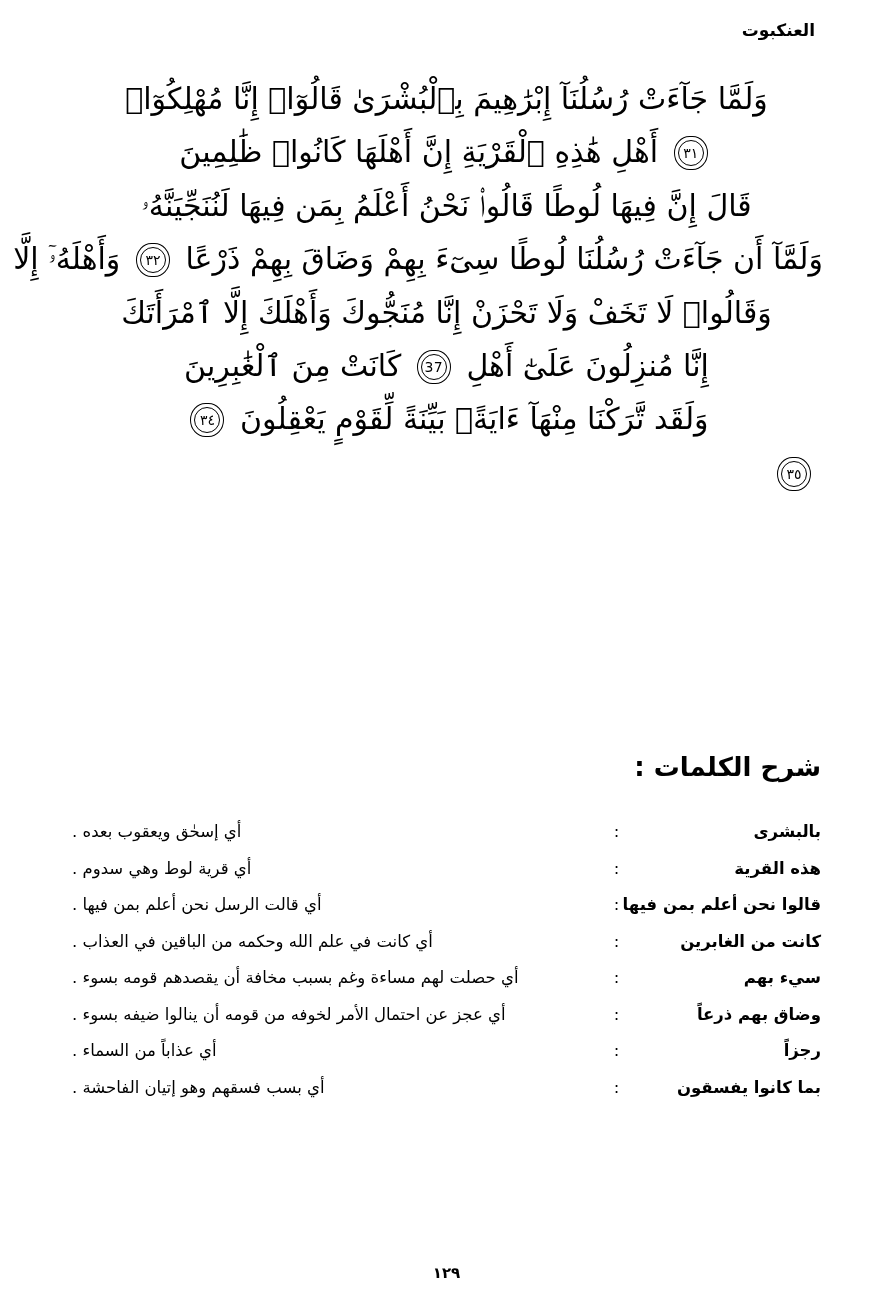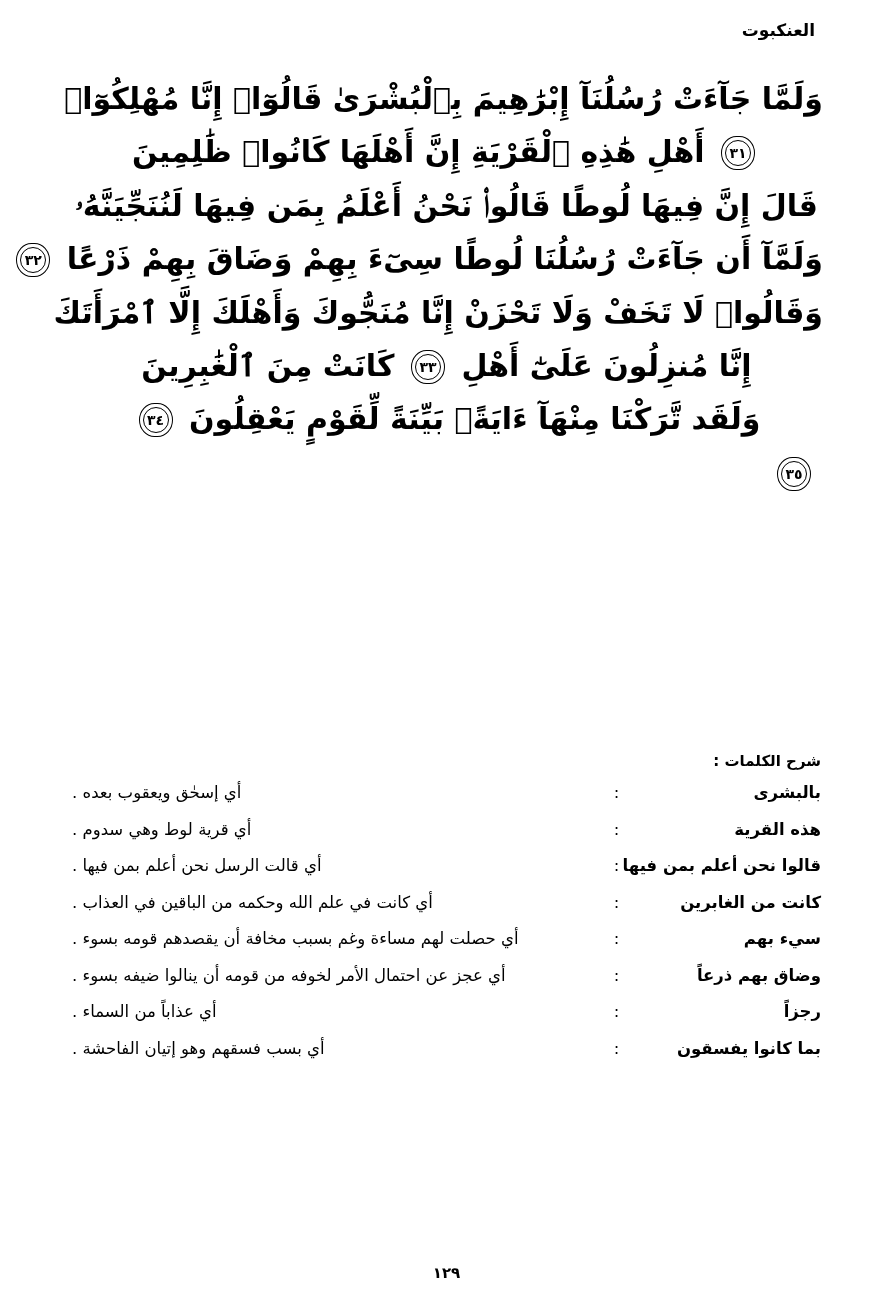--- a/index.html
+++ b/index.html
@@ -30,21 +30,20 @@
   }
 
   
   .quran-block {
     position: absolute;
     top: 72px;
     left: 70px;
     right: 70px;
     text-align: center;
     direction: rtl;
-    font-weight: bold;
   }
   .quran-line {
     font-family: "DejaVu Sans", "Liberation Serif", serif;
     font-size: 30px;
     line-height: 1.78;
     white-space: nowrap;
     color: #000;
     letter-spacing: 0.5px;
   }
   .quran-line.last {
@@ -87,23 +86,23 @@
   
   .glossary {
     position: absolute;
     top: 752px;
     left: 72px;
     right: 72px;
     direction: rtl;
   }
   .glossary-title {
     text-align: right;
-    font-size: 15px;
-    font-weight: bold;
-    margin-bottom: 5px;
+    font-size: 26px;
+    font-weight: bold;
+    margin-bottom: 32px;
   }
   table.glossary-table {
     width: 100%;
     border-collapse: collapse;
     font-size: 16.5px;
   }
   table.glossary-table td {
     vertical-align: top;
     padding: 5px 0 6px 0;
     line-height: 1.55;
@@ -166,21 +165,21 @@
       </span>
       <span>وَأَهْلَهُۥٓ إِلَّا ٱمْرَأَتَهُۥ كَانَتْ مِنَ ٱلْغَٰبِرِينَ</span>
     </div>
 
     <div class="quran-line">وَقَالُوا۟ لَا تَخَفْ وَلَا تَحْزَنْ إِنَّا مُنَجُّوكَ وَأَهْلَكَ إِلَّا ٱمْرَأَتَكَ</div>
 
     <div class="quran-line">
       <span>إِنَّا مُنزِلُونَ عَلَىٰٓ أَهْلِ</span>
       <span class="ayah-mark">
         <span class="frame"></span>
-        <span class="num">٣٣</span>
+        <span class="num">37</span>
       </span>
       <span>كَانَتْ مِنَ ٱلْغَٰبِرِينَ</span>
     </div>
 
 
     <div class="quran-line">
       <span>وَلَقَد تَّرَكْنَا مِنْهَآ ءَايَةًۢ بَيِّنَةً لِّقَوْمٍ يَعْقِلُونَ</span>
       <span class="ayah-mark">
         <span class="frame"></span>
         <span class="num">٣٤</span>

